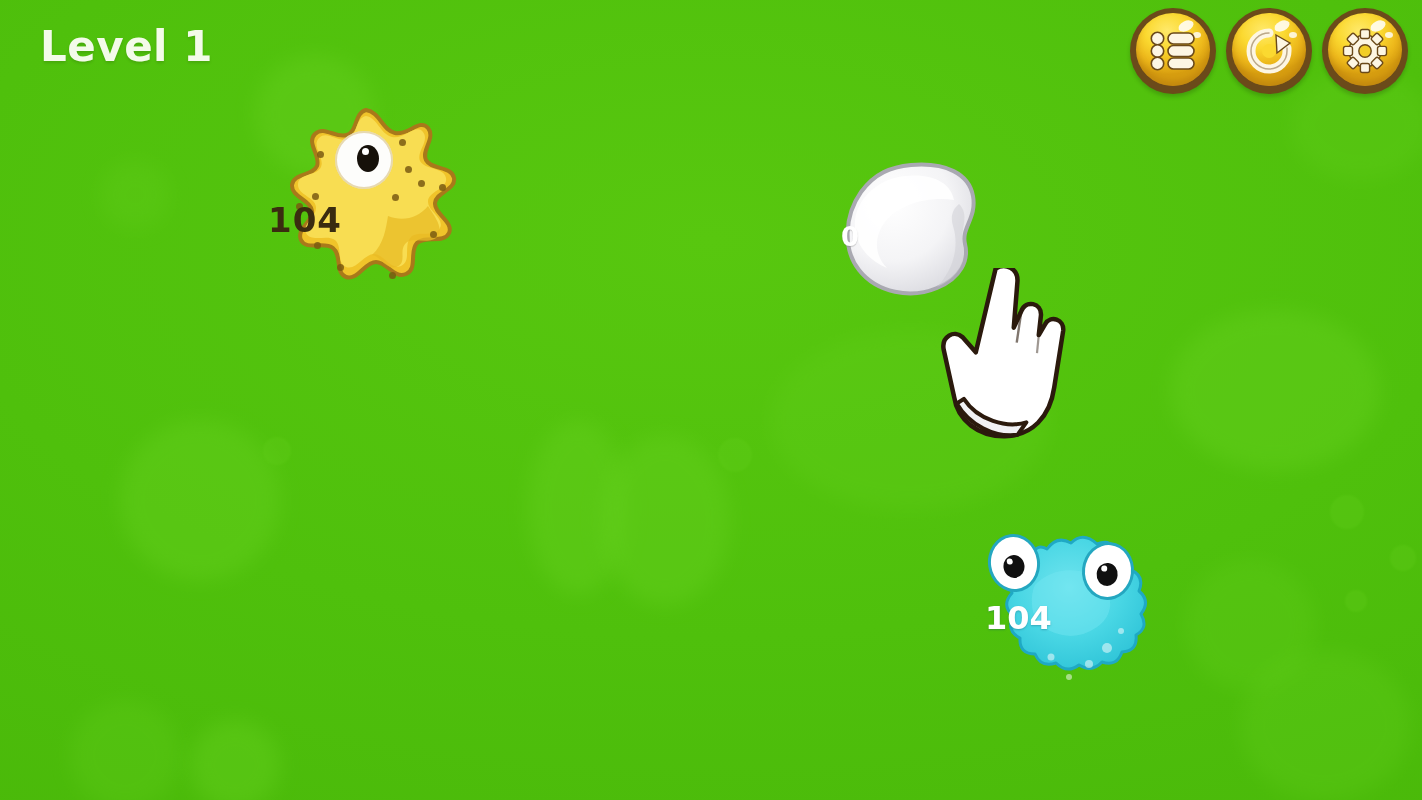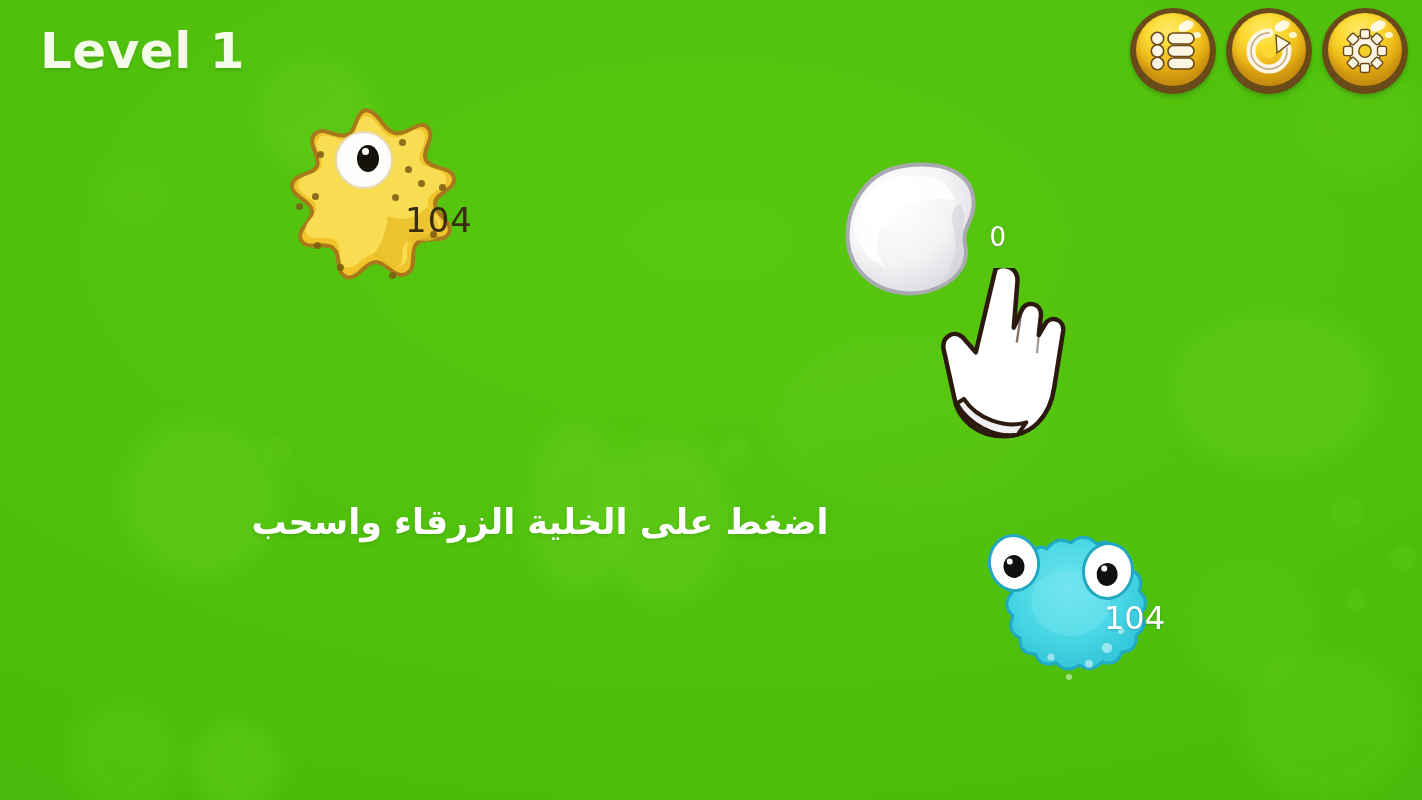--- a/index.html
+++ b/index.html
@@ -33,21 +33,21 @@
     filter: blur(1px);
   }
   .bubble.soft { filter: blur(10px); opacity: .45; }
   .bubble.faint { opacity: .28; }
 
   
   .level-title {
     position: absolute;
     left: 40px;
     top: 22px;
-    font-size: 50px;
+    font-size: 42px;
     font-weight: bold;
     color: #f3fbe9;
     letter-spacing: .5px;
     text-shadow: 0 2px 3px rgba(0,0,0,.12);
   }
 
   .btn-row {
     position: absolute;
     top: 8px;
     right: 14px;
@@ -89,22 +89,22 @@
     background: rgba(255,255,255,.8);
     top: 24px; right: 15px;
   }
   .round-btn svg { position: relative; z-index: 3; }
 
   
   .cell { position: absolute; }
   .cell .count {
     position: absolute;
     width: 100%;
-    text-align: right;
-    font-weight: normal;
+    text-align: left;
+    font-weight: bold;
     pointer-events: none;
   }
 
   #yellow-cell { left: 268px; top: 106px; width: 205px; height: 195px; }
   #yellow-cell .count {
     top: 94px;
     font-size: 34px;
     color: #3a2c10;
     letter-spacing: 1px;
   }
@@ -397,16 +397,15 @@
                  Z" fill="#ffffff" stroke="#2b1a0d" stroke-width="4.5" stroke-linejoin="round"></path>
         <path d="M86 42 L88 74" fill="none" stroke="#2b1a0d" stroke-width="2.4" opacity=".6"></path>
         <path d="M108 62 L110 80" fill="none" stroke="#2b1a0d" stroke-width="2.2" opacity=".45"></path>
         <path d="M42 146 C58 164 86 172 108 164 L114 150
                  C96 160 66 158 48 140 Z" fill="#f1f1f4" stroke="#2b1a0d" stroke-width="4" stroke-linejoin="round"></path>
       </g>
     </svg>
   </div>
 
   <div id="instruction">
-    <span class="line">اضغط على الخلية الزرقاء واسحب</span>
   </div>
 
 </div>
 
 </body></html>

